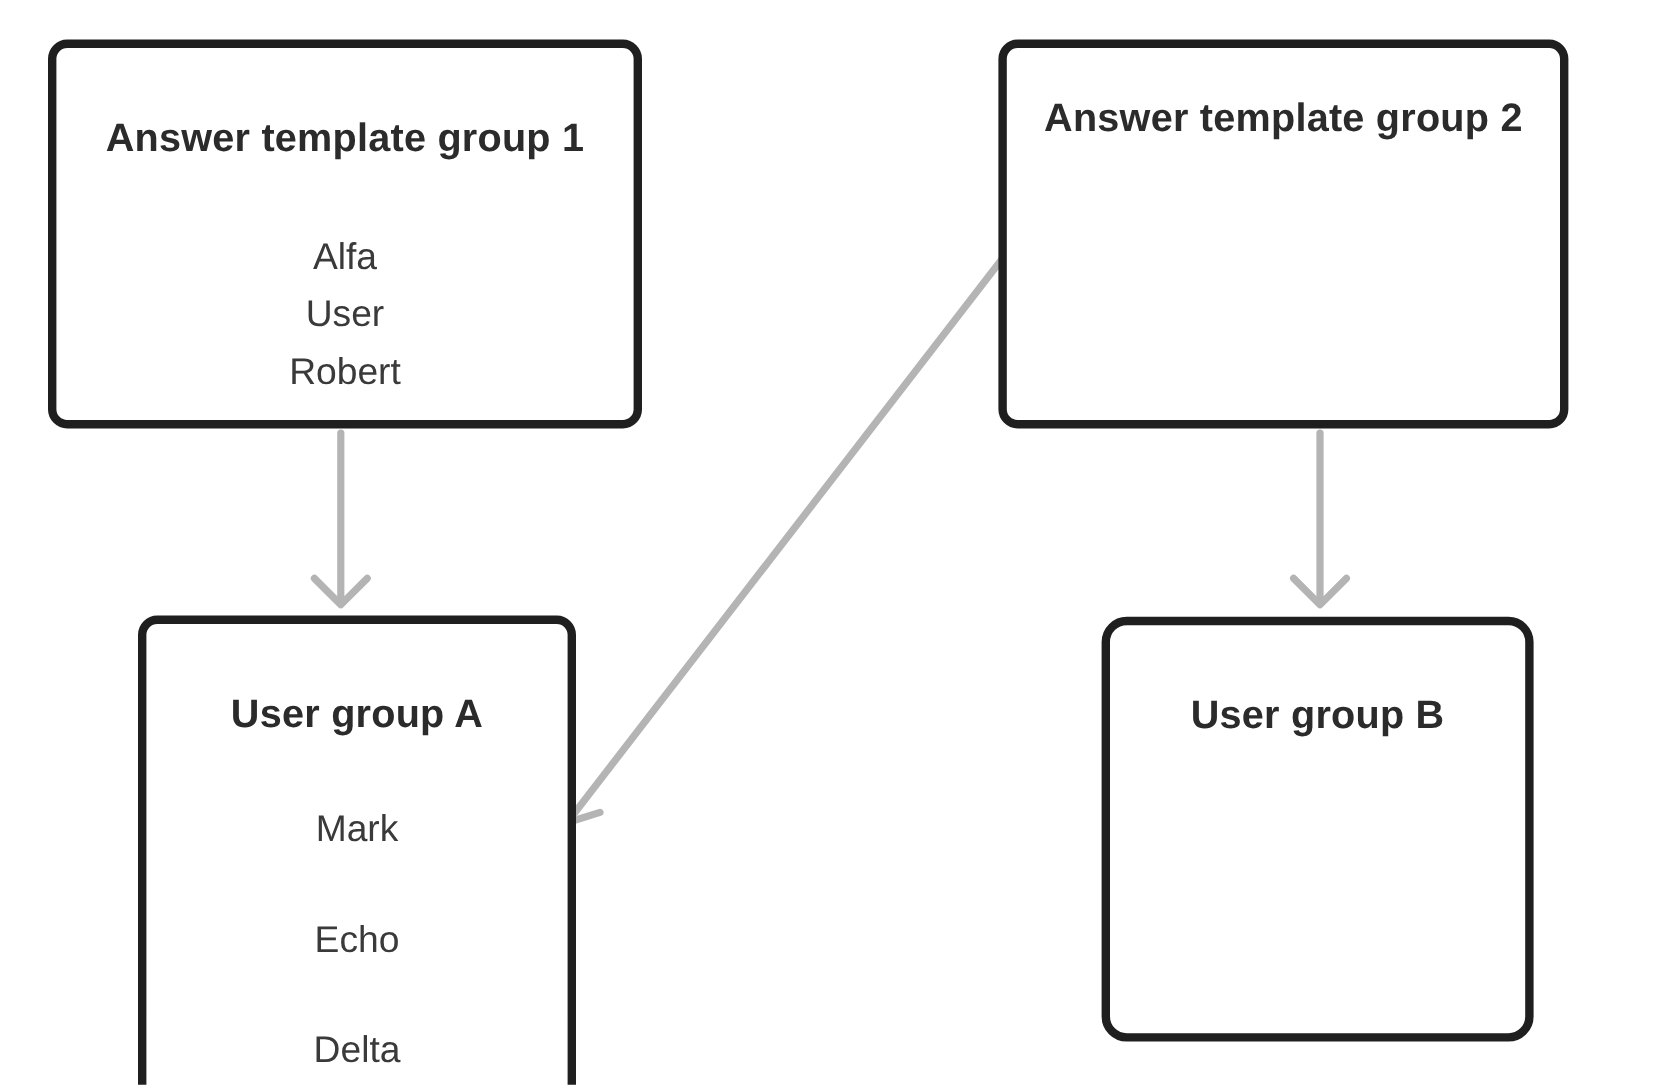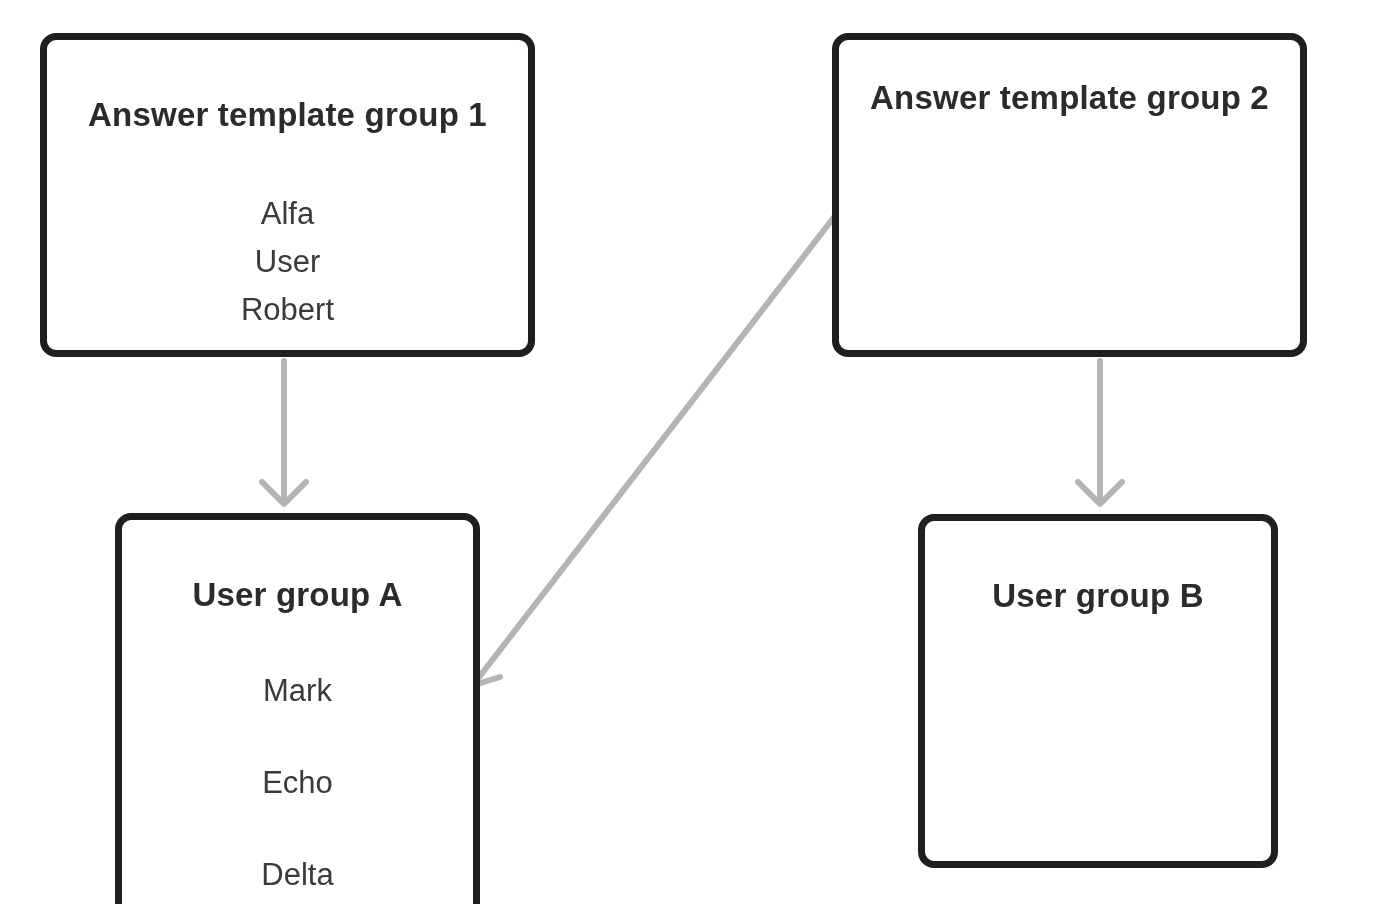--- a/index.html
+++ b/index.html
@@ -40,21 +40,21 @@
     color:var(--item-text);
   }
   .node--top .node-title{margin-top:38px;}
   .node--top .node-items{margin-top:55px;}
   .node--bottom .node-title{margin-top:55px;}
   .node--bottom .node-items{margin-top:52px;gap:44px;}
 
   #node-template-group-1{left:40px;top:33px;width:495px;height:324px;justify-content:center;}
   #node-template-group-2{left:832px;top:33px;width:475px;height:324px;}
   #node-user-group-a{left:115px;top:513px;width:365px;height:407px;}
-  #node-user-group-b{left:918px;top:514px;width:360px;height:354px;}
+  #node-user-group-b{left:918px;top:514px;width:360px;height:354px;border-radius:21px;}
 
   .edge{
     stroke:var(--arrow);
     stroke-width:6;
     fill:none;
     stroke-linecap:round;
     stroke-linejoin:round;
   }
 </style>
 </head>

